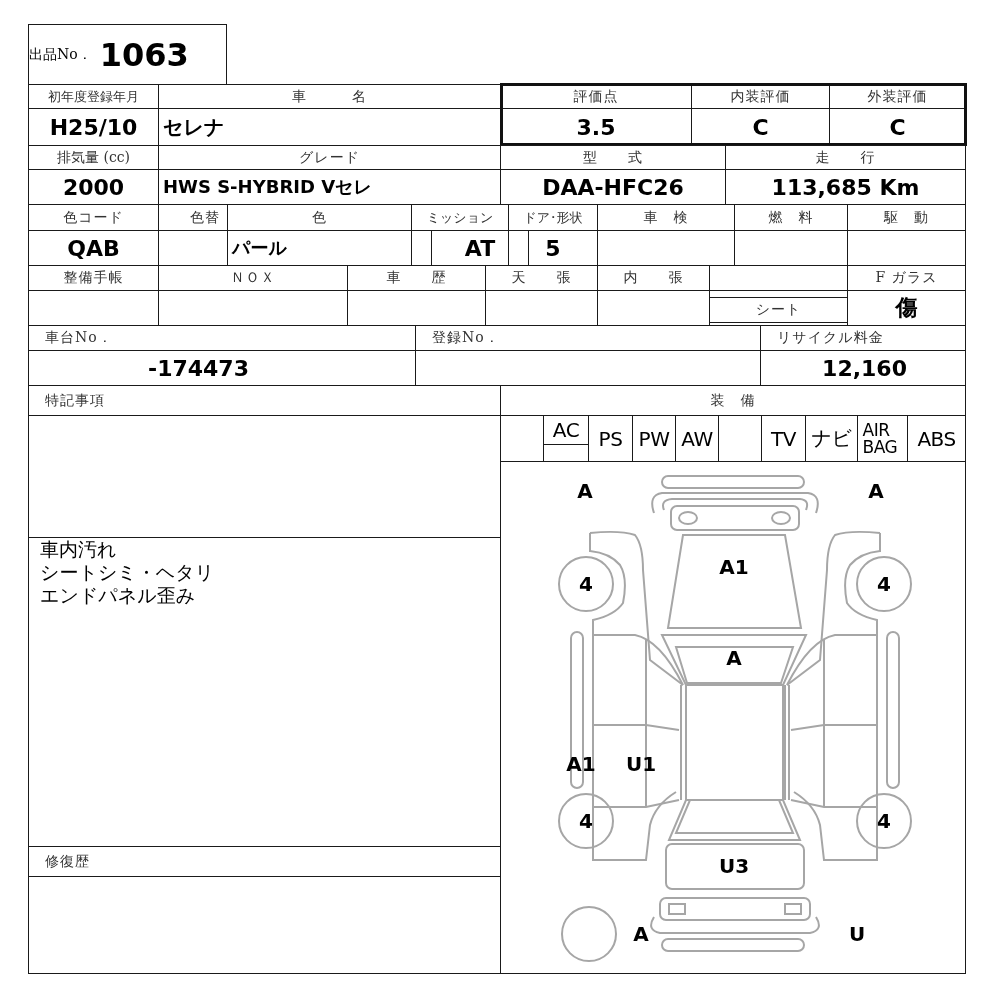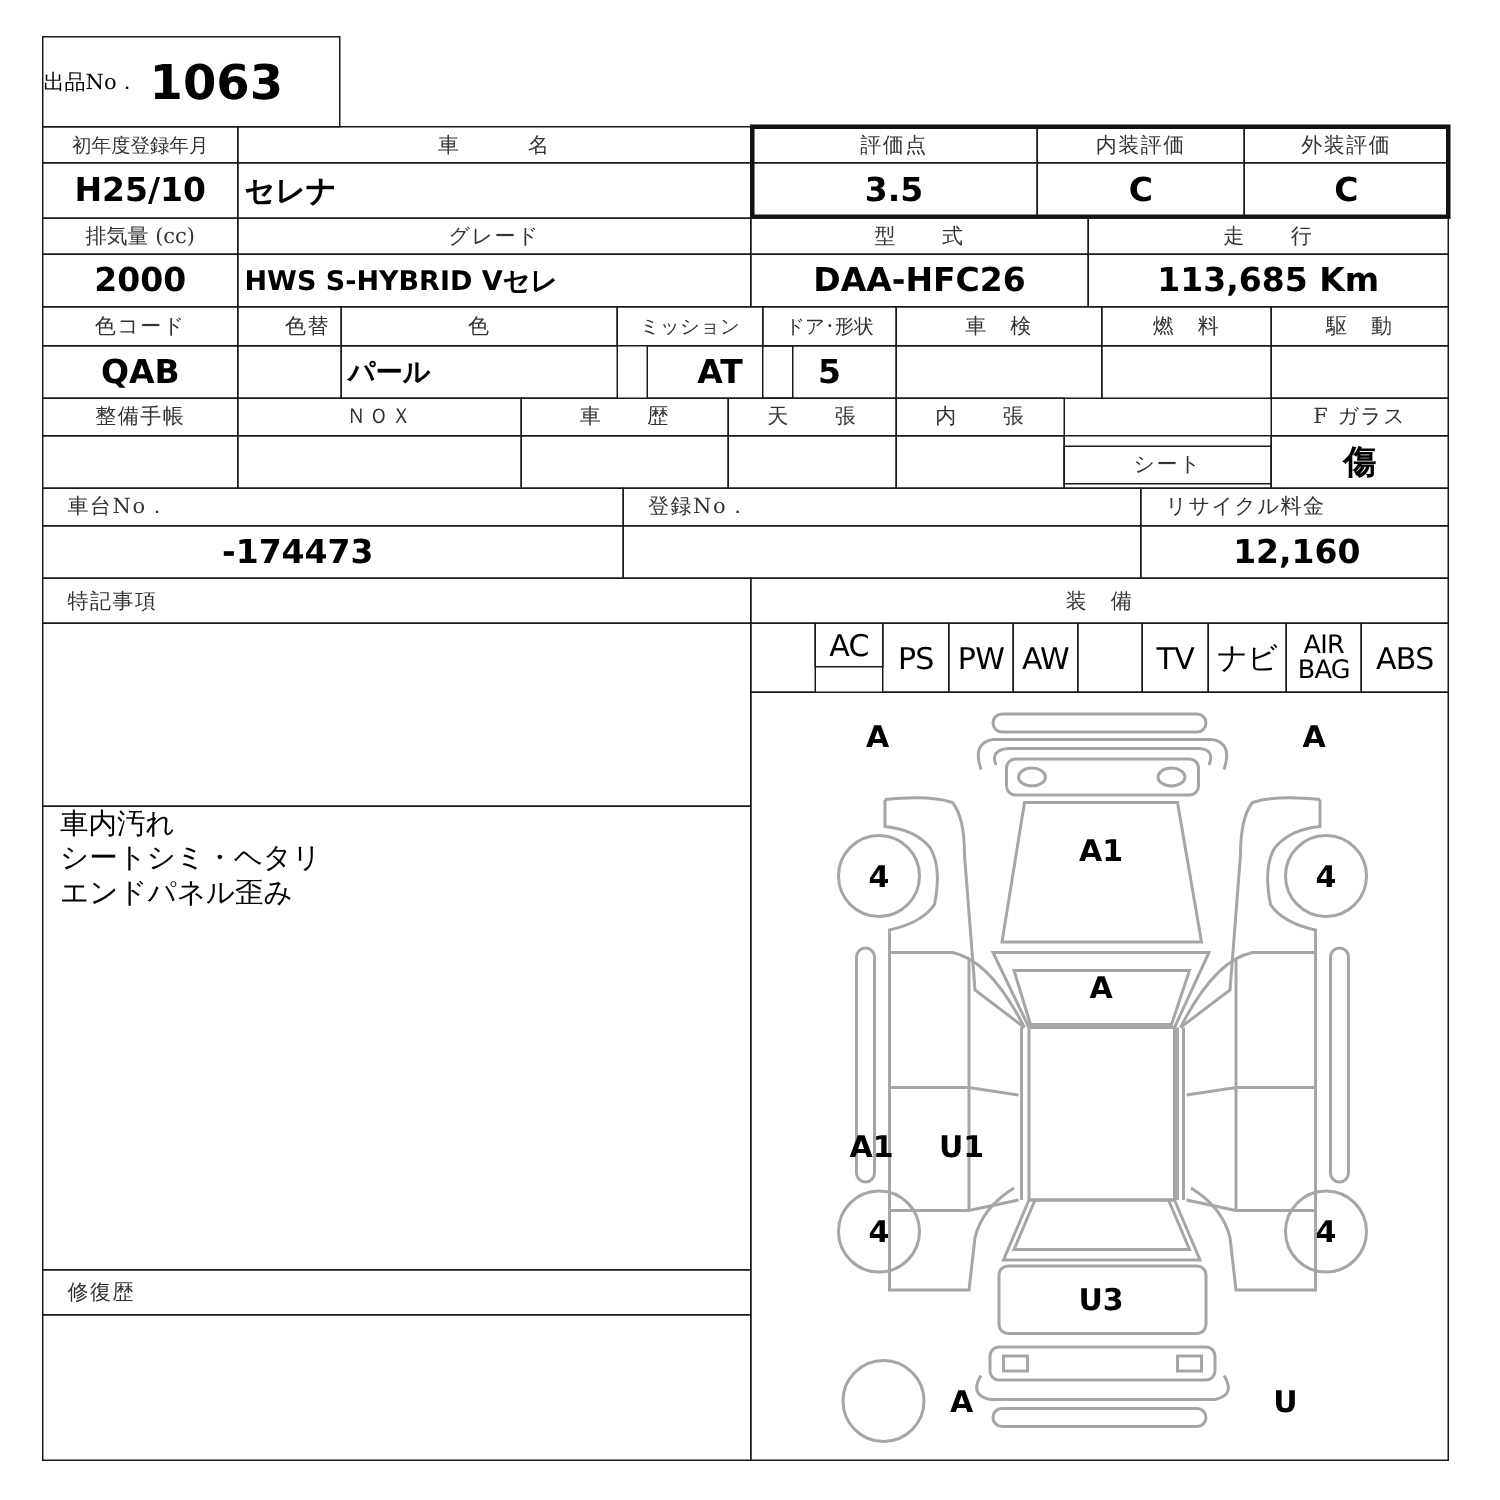--- a/index.html
+++ b/index.html
@@ -101,21 +101,21 @@
 <div class="cell lbl" style="left:500px;top:385px;width:466px;height:31px;">装　備</div>
 <div class="cell equip" style="left:500px;top:415px;width:44px;height:47px;"></div>
 <div class="cell equip" style="left:543px;top:415px;width:46px;height:30px;">AC</div>
 <div class="cell equip" style="left:588px;top:415px;width:45px;height:47px;">PS</div>
 <div class="cell equip" style="left:632px;top:415px;width:44px;height:47px;">PW</div>
 <div class="cell equip" style="left:675px;top:415px;width:44px;height:47px;">AW</div>
 <div class="cell equip" style="left:718px;top:415px;width:44px;height:47px;"></div>
 <div class="cell equip" style="left:761px;top:415px;width:45px;height:47px;">TV</div>
 <div class="cell equip" style="left:805px;top:415px;width:53px;height:47px;">ナビ</div>
 <div class="cell equip stack" style="left:857px;top:415px;width:51px;height:47px;">
-  <span style="white-space:normal;text-align:center;width:40px;word-break:break-all;">AIR BAG</span>
+  <span style="white-space:normal;text-align:left;width:40px;word-break:break-all;">AIR BAG</span>
 </div>
 <div class="cell equip" style="left:907px;top:415px;width:59px;height:47px;">ABS</div>
 
 <div class="cell" style="left:500px;top:461px;width:466px;height:513px;"></div>
 
 <svg width="1000" height="1000" viewBox="0 0 1000 1000">
   <g fill="none" stroke="#a6a6a6" stroke-width="2">
 
     <rect x="662" y="476" width="142" height="12" rx="6"></rect>
 

